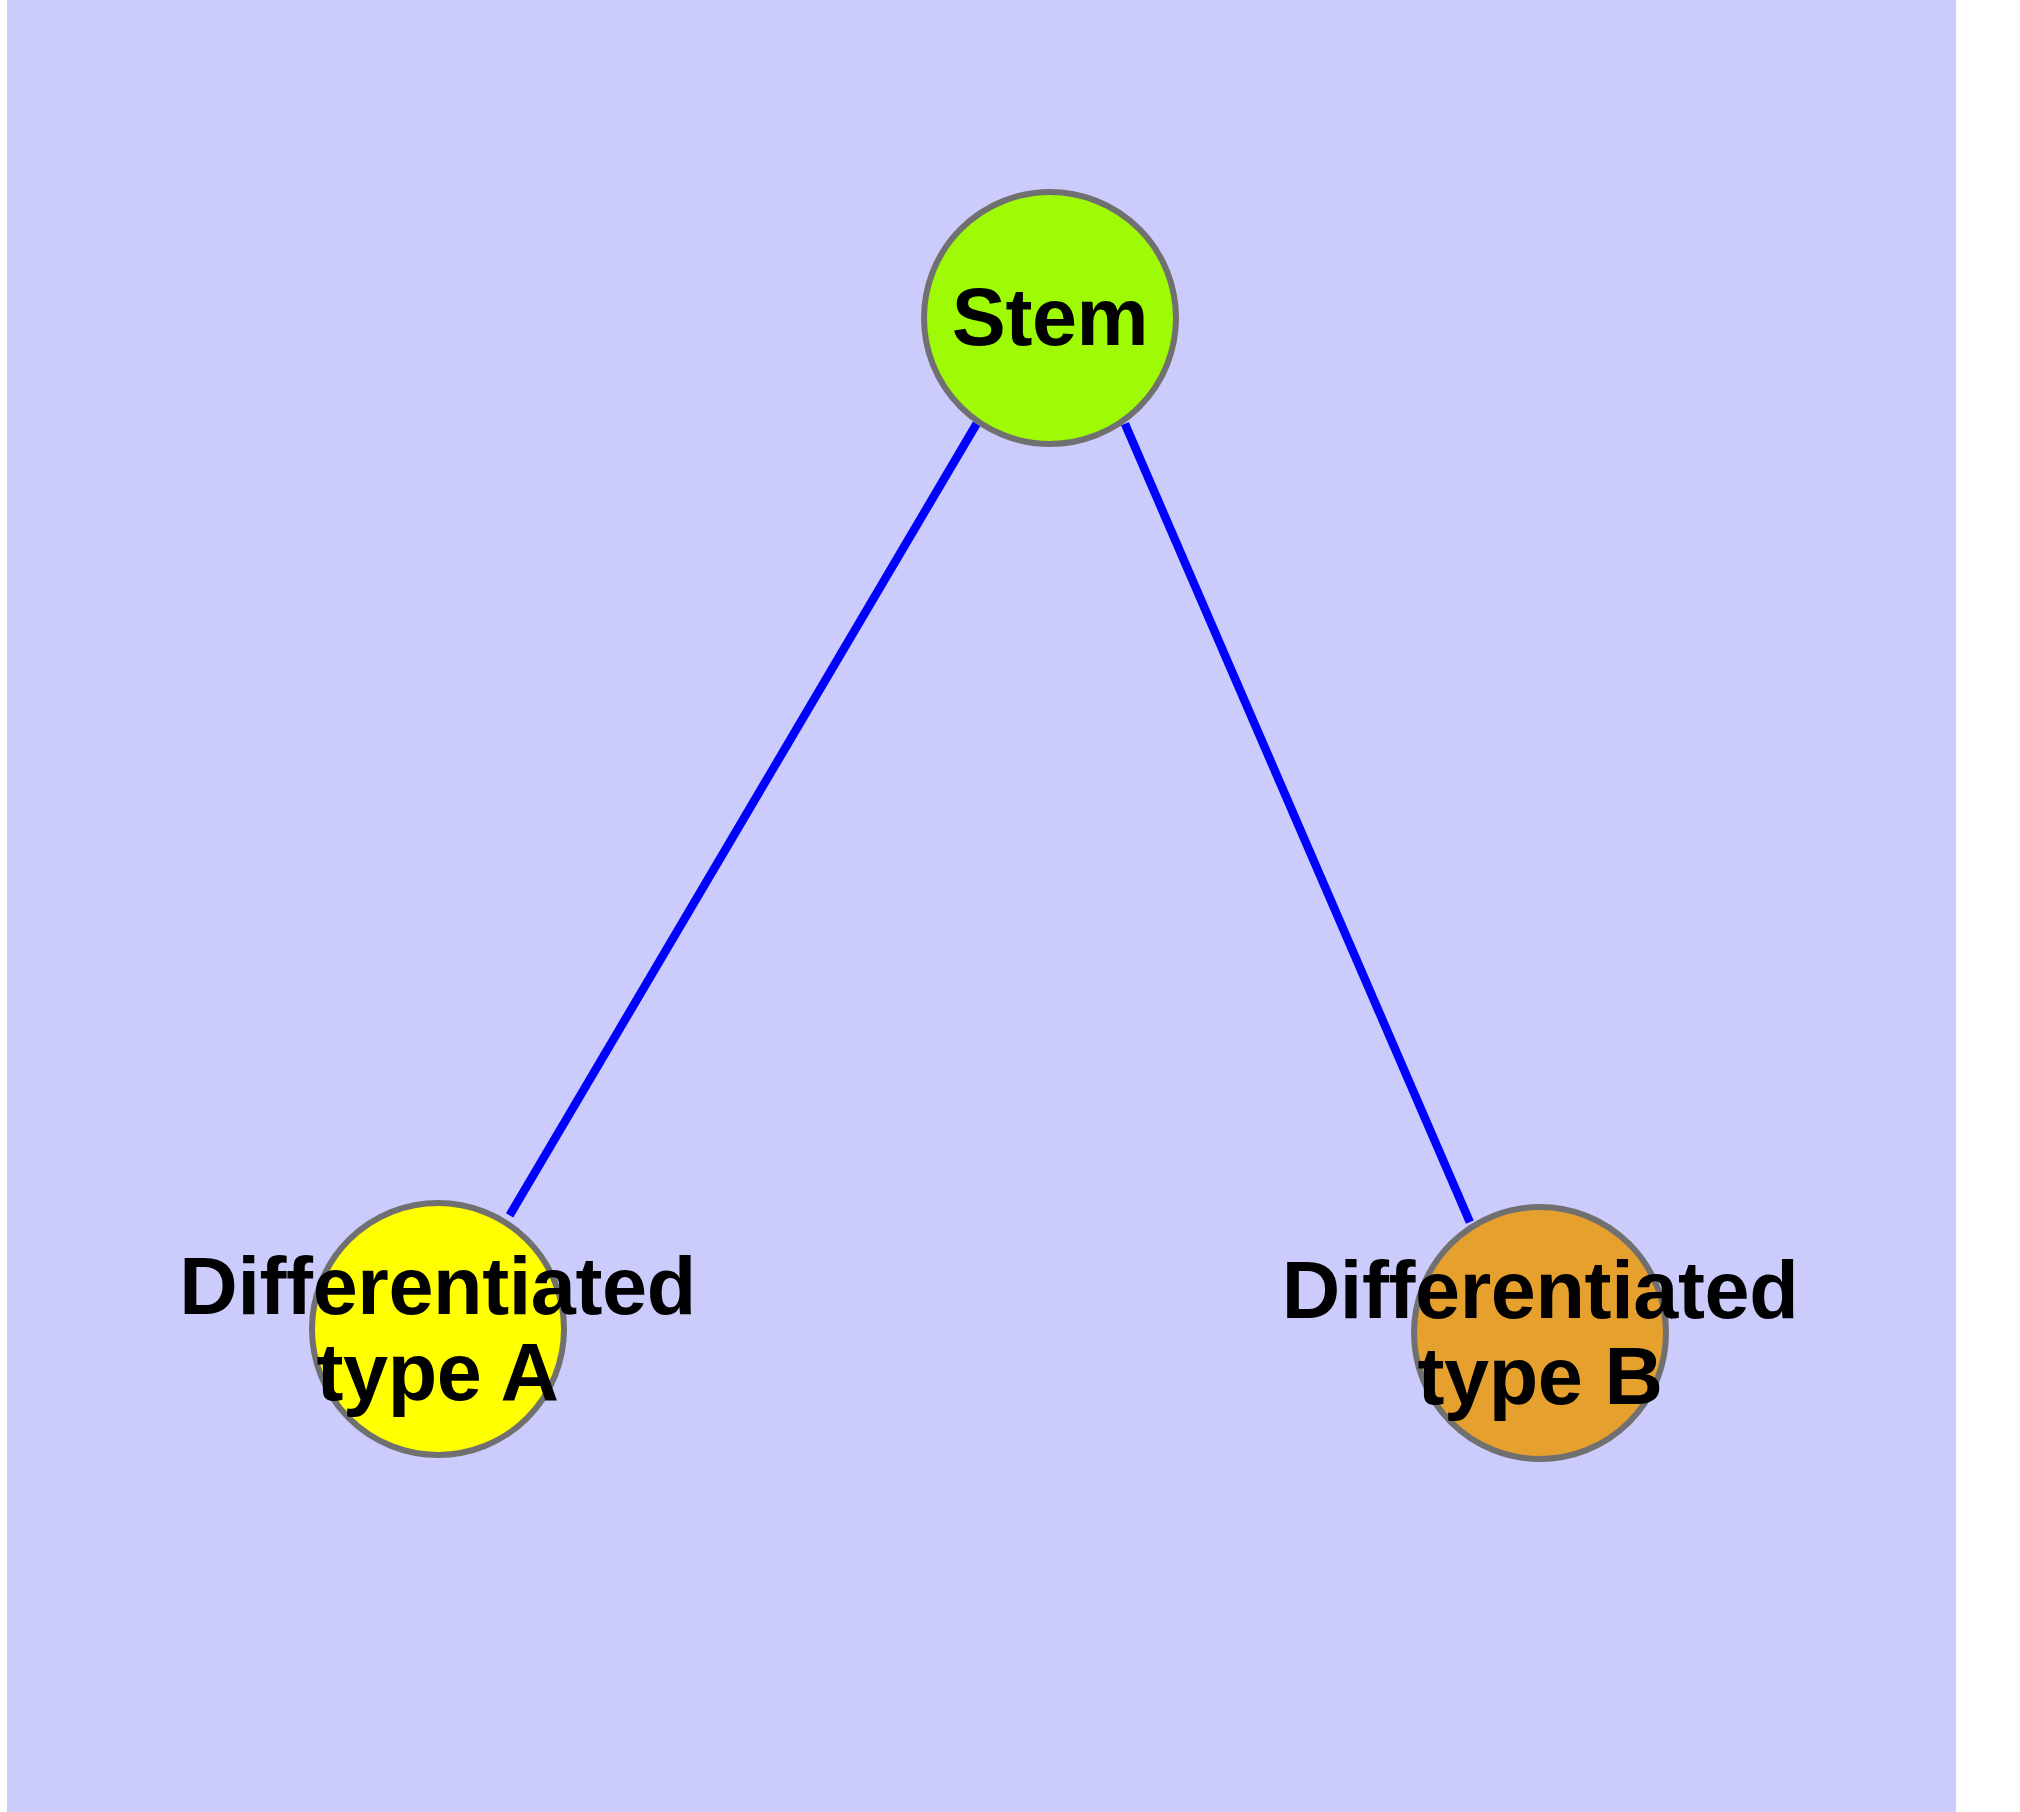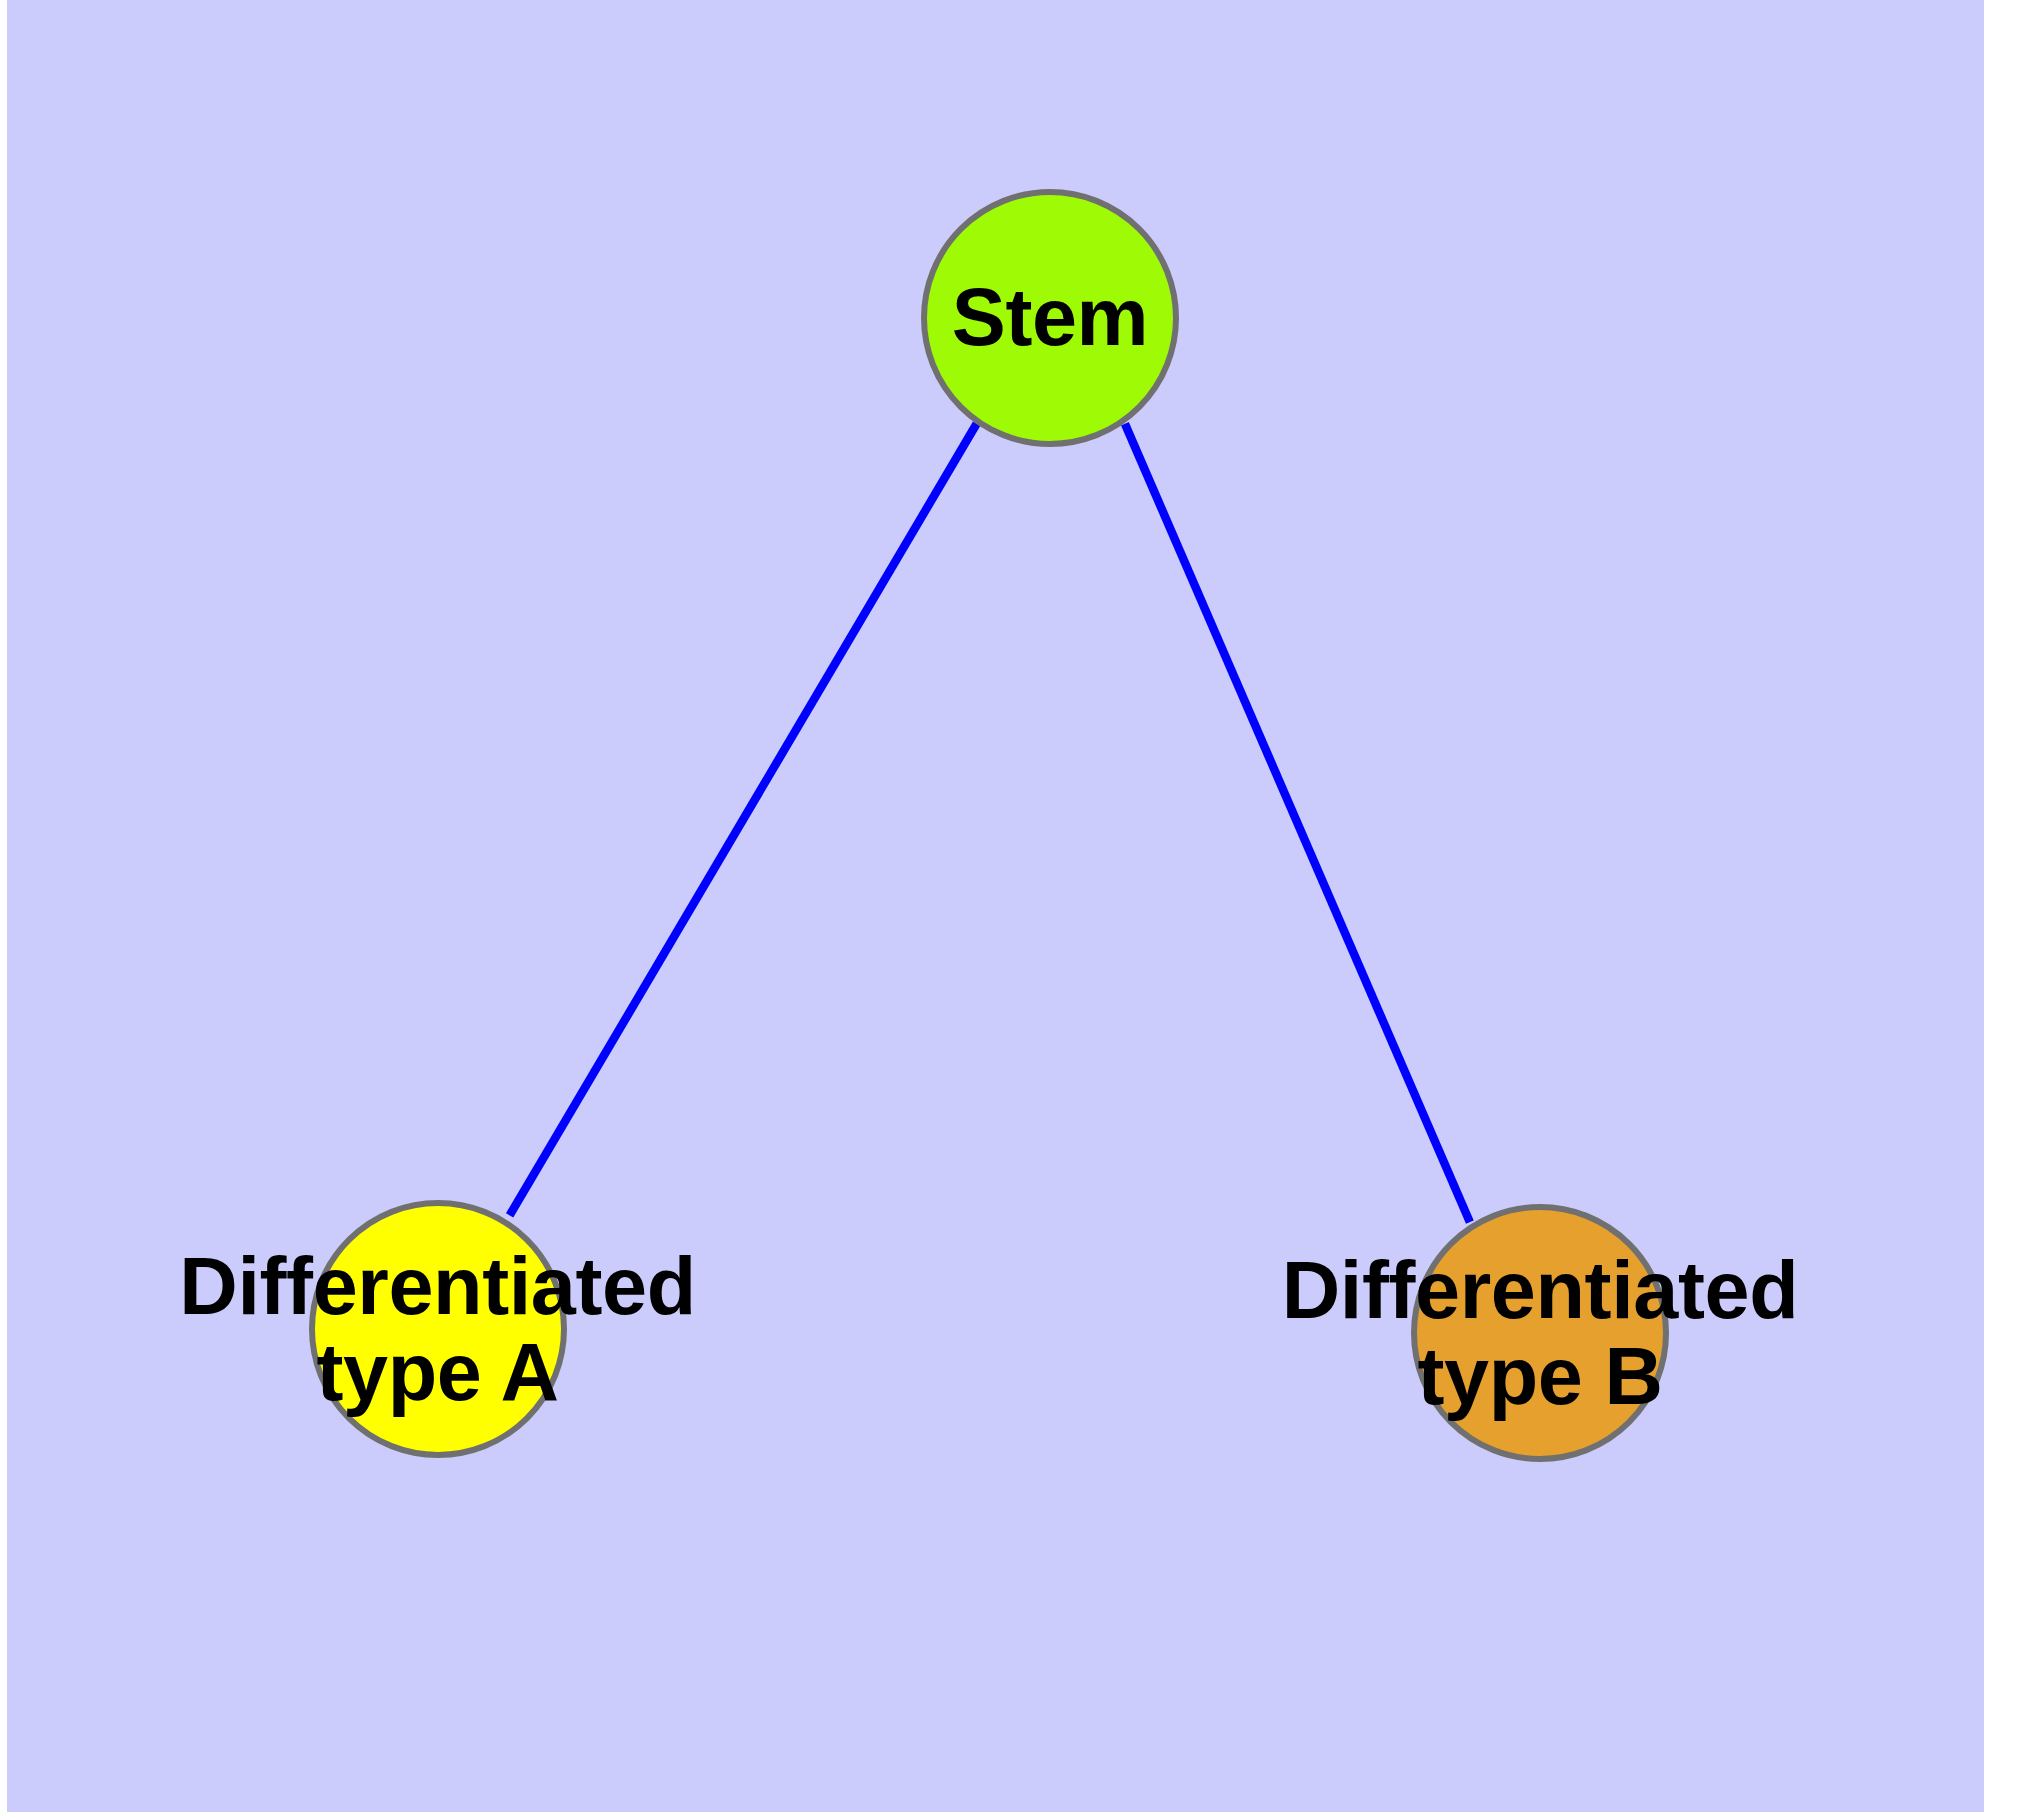--- a/index.html
+++ b/index.html
@@ -14,21 +14,20 @@
     overflow: hidden;
     font-family: "Liberation Sans", "DejaVu Sans", sans-serif;
   }
 
   #graph-canvas {
     position: relative;
     width: 1956px;
     height: 1812px;
     background: #ffffff;
     overflow: hidden;
-    padding-left: 28px;
   }
 
   
   #plot-area {
     position: absolute;
     left: 6.8px;
     top: 0px;
     width: 2007px;
     height: 1812px;
     background: #ccccfc;

